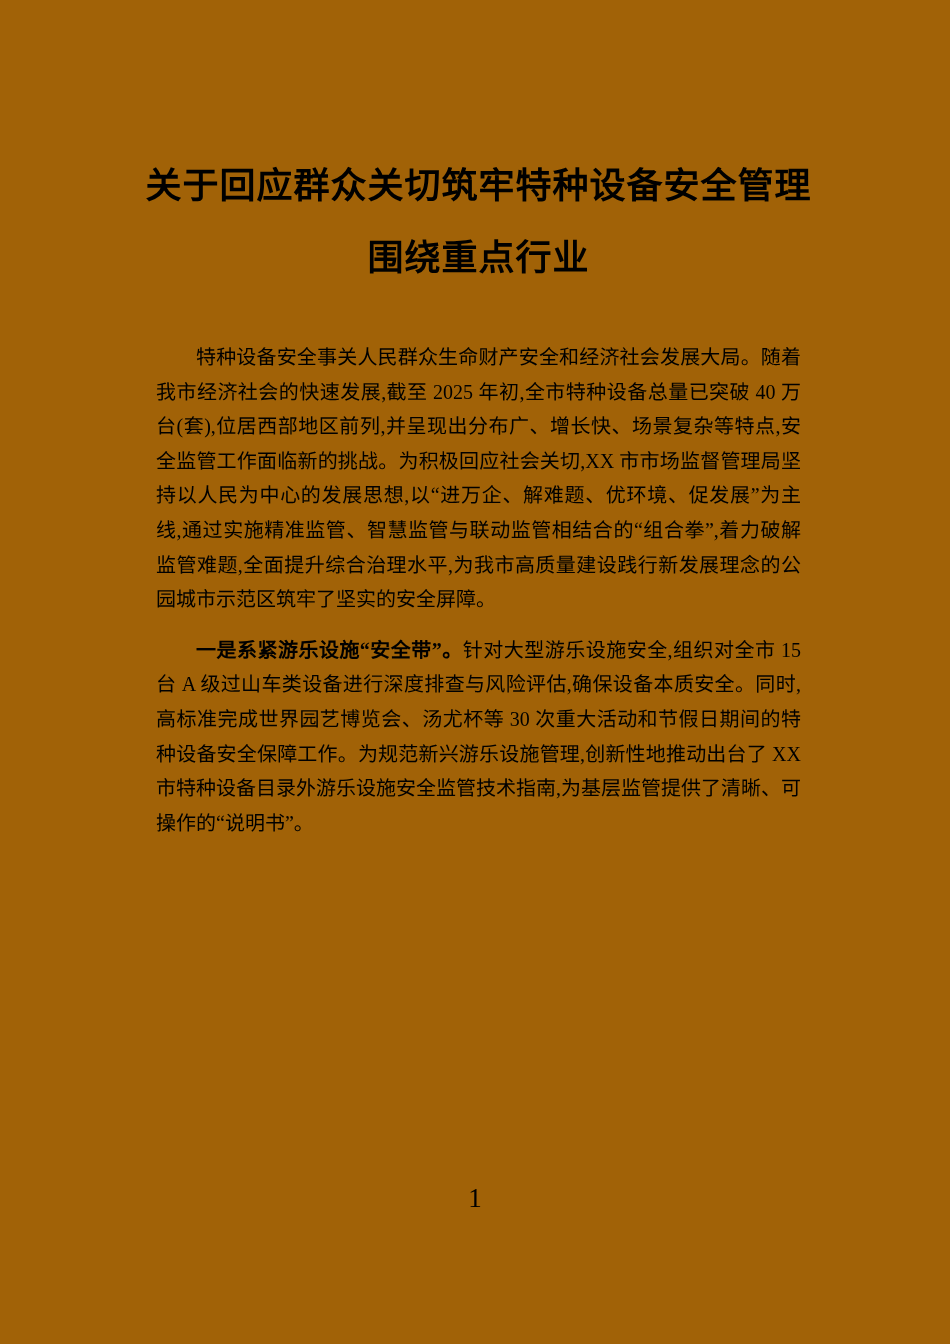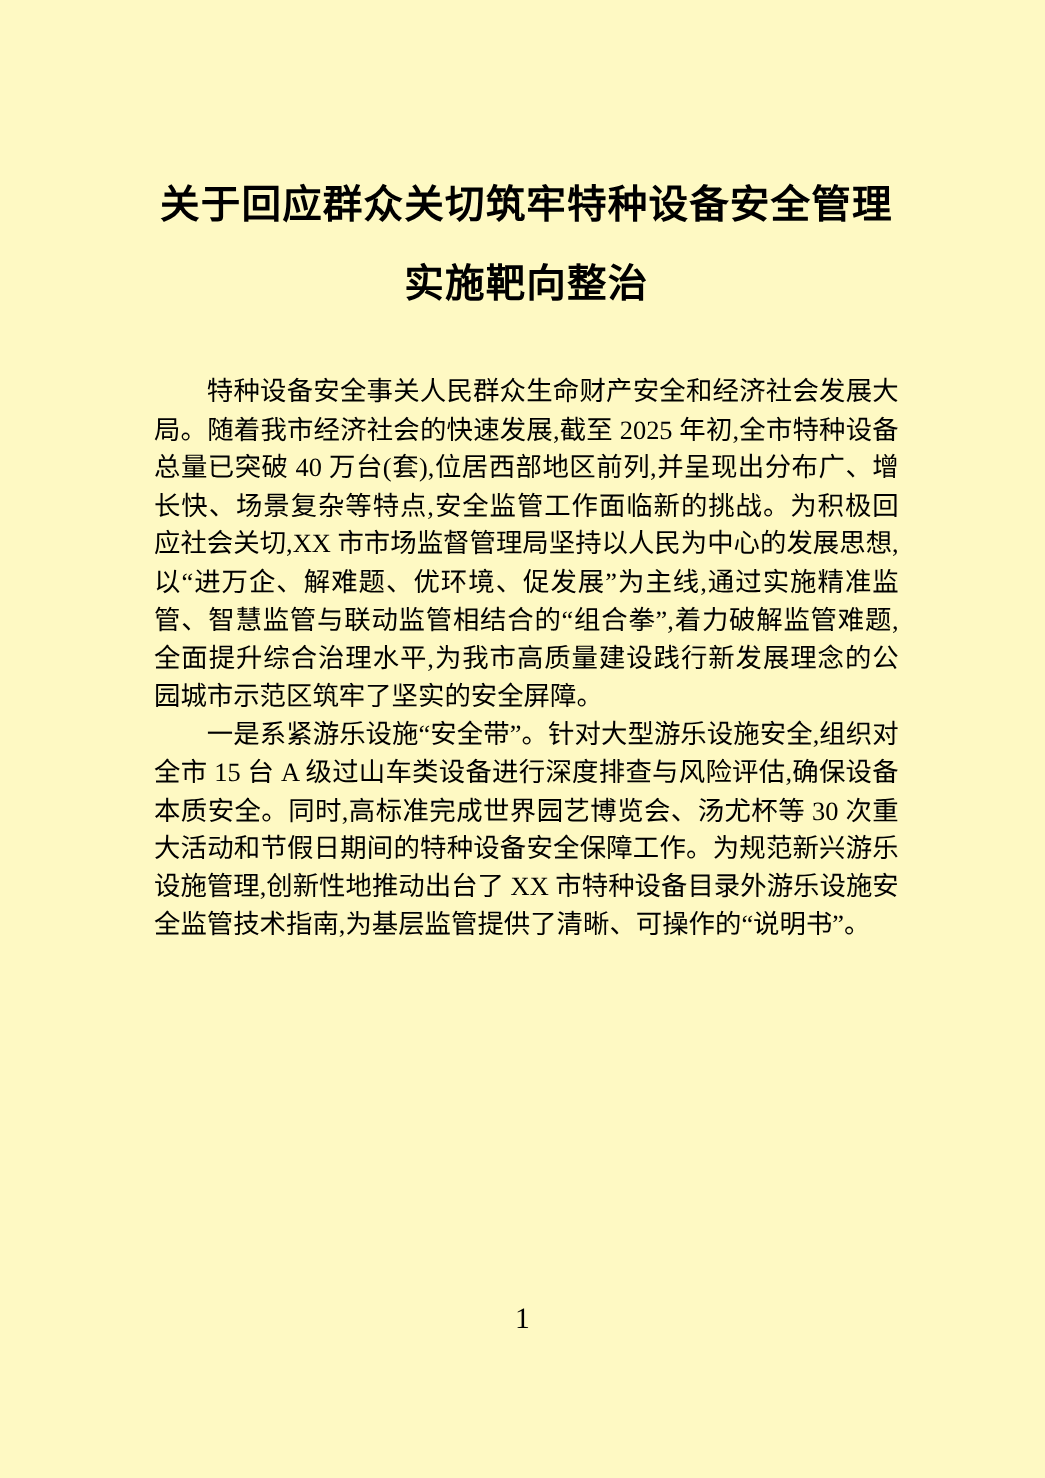--- a/index.html
+++ b/index.html
@@ -4,21 +4,21 @@
 <style>
   html, body {
     margin: 0;
     padding: 0;
     background: #ffffff;
   }
   .page {
     position: relative;
     width: 950px;
     height: 1344px;
-    background: #fef9c3;
+    background: #a16207;
     color: #000000;
     font-family: "Liberation Serif", "DejaVu Serif", serif;
     overflow: hidden;
   }
   .content {
     position: absolute;
     left: 140px;
     top: 0;
     width: 677px;
   }
@@ -28,51 +28,51 @@
     line-height: 72px;
     font-weight: 700;
     text-align: center;
     letter-spacing: 1px;
   }
   .doc-title .title-line {
     display: block;
     white-space: nowrap;
   }
   .body-text p {
-    margin: 0;
+    margin: 16px;
     padding: 0;
-    font-size: 24px;
+    font-size: 20px;
     line-height: 34.6px;
     text-align: justify;
     text-indent: 2em;
     word-break: break-all;
   }
   .bold-lead {
-    font-weight: 400;
+    font-weight: 700;
   }
   .page-number {
     position: absolute;
     left: 0;
     top: 1182px;
     width: 950px;
     text-align: center;
     font-size: 27px;
     line-height: 32px;
     color: #000000;
   }
 </style>
 </head>
 <body>
 
 <div class="page">
   <div class="content">
 
     <h1 class="doc-title">
       <span class="title-line">关于回应群众关切筑牢特种设备安全管理</span>
-      <span class="title-line">实施靶向整治</span>
+      <span class="title-line">围绕重点行业</span>
     </h1>
 
     <div class="body-text">
       <p>特种设备安全事关人民群众生命财产安全和经济社会发展大局。随着我市经济社会的快速发展,截至 2025 年初,全市特种设备总量已突破 40 万台(套),位居西部地区前列,并呈现出分布广、增长快、场景复杂等特点,安全监管工作面临新的挑战。为积极回应社会关切,XX 市市场监督管理局坚持以人民为中心的发展思想,以“进万企、解难题、优环境、促发展”为主线,通过实施精准监管、智慧监管与联动监管相结合的“组合拳”,着力破解监管难题,全面提升综合治理水平,为我市高质量建设践行新发展理念的公园城市示范区筑牢了坚实的安全屏障。</p>
 
 
 
 
       <p><span class="bold-lead">一是系紧游乐设施“安全带”。</span><span>针对大型游乐设施安全,组织对全市 15 台 A 级过山车类设备进行深度排查与风险评估,确保设备本质安全。同时,高标准完成世界园艺博览会、汤尤杯等 30 次重大活动和节假日期间的特种设备安全保障工作。为规范新兴游乐设施管理,创新性地推动出台了 XX 市特种设备目录外游乐设施安全监管技术指南,为基层监管提供了清晰、可操作的“说明书”。</span></p>
     </div>

